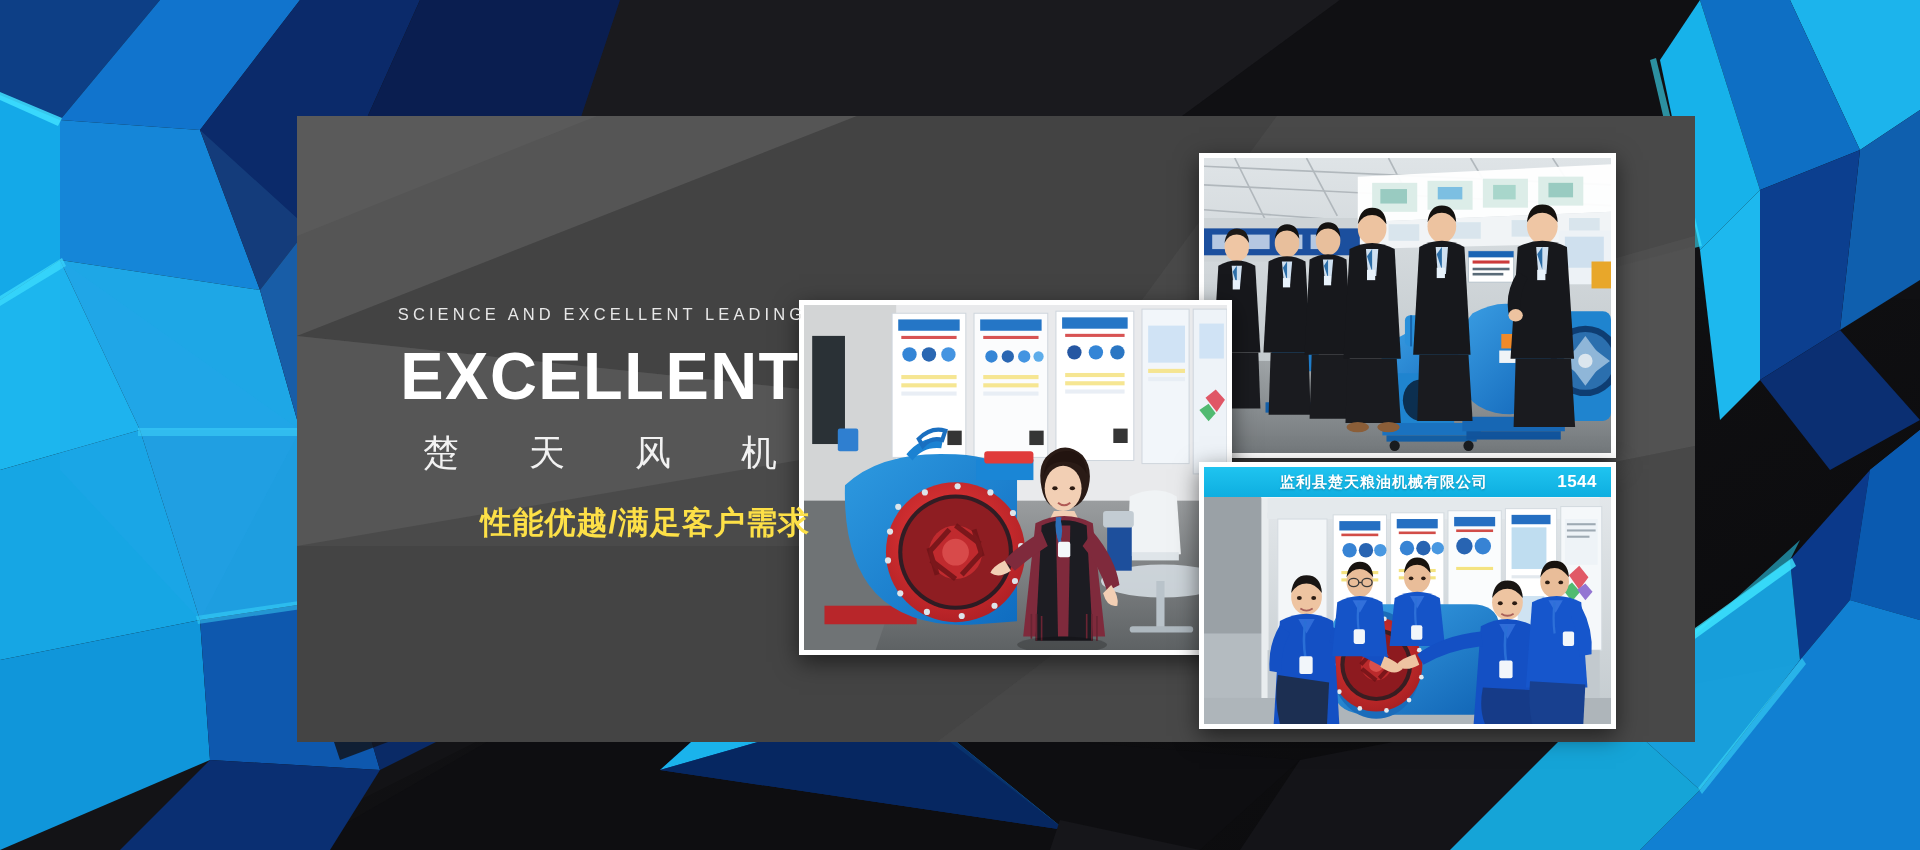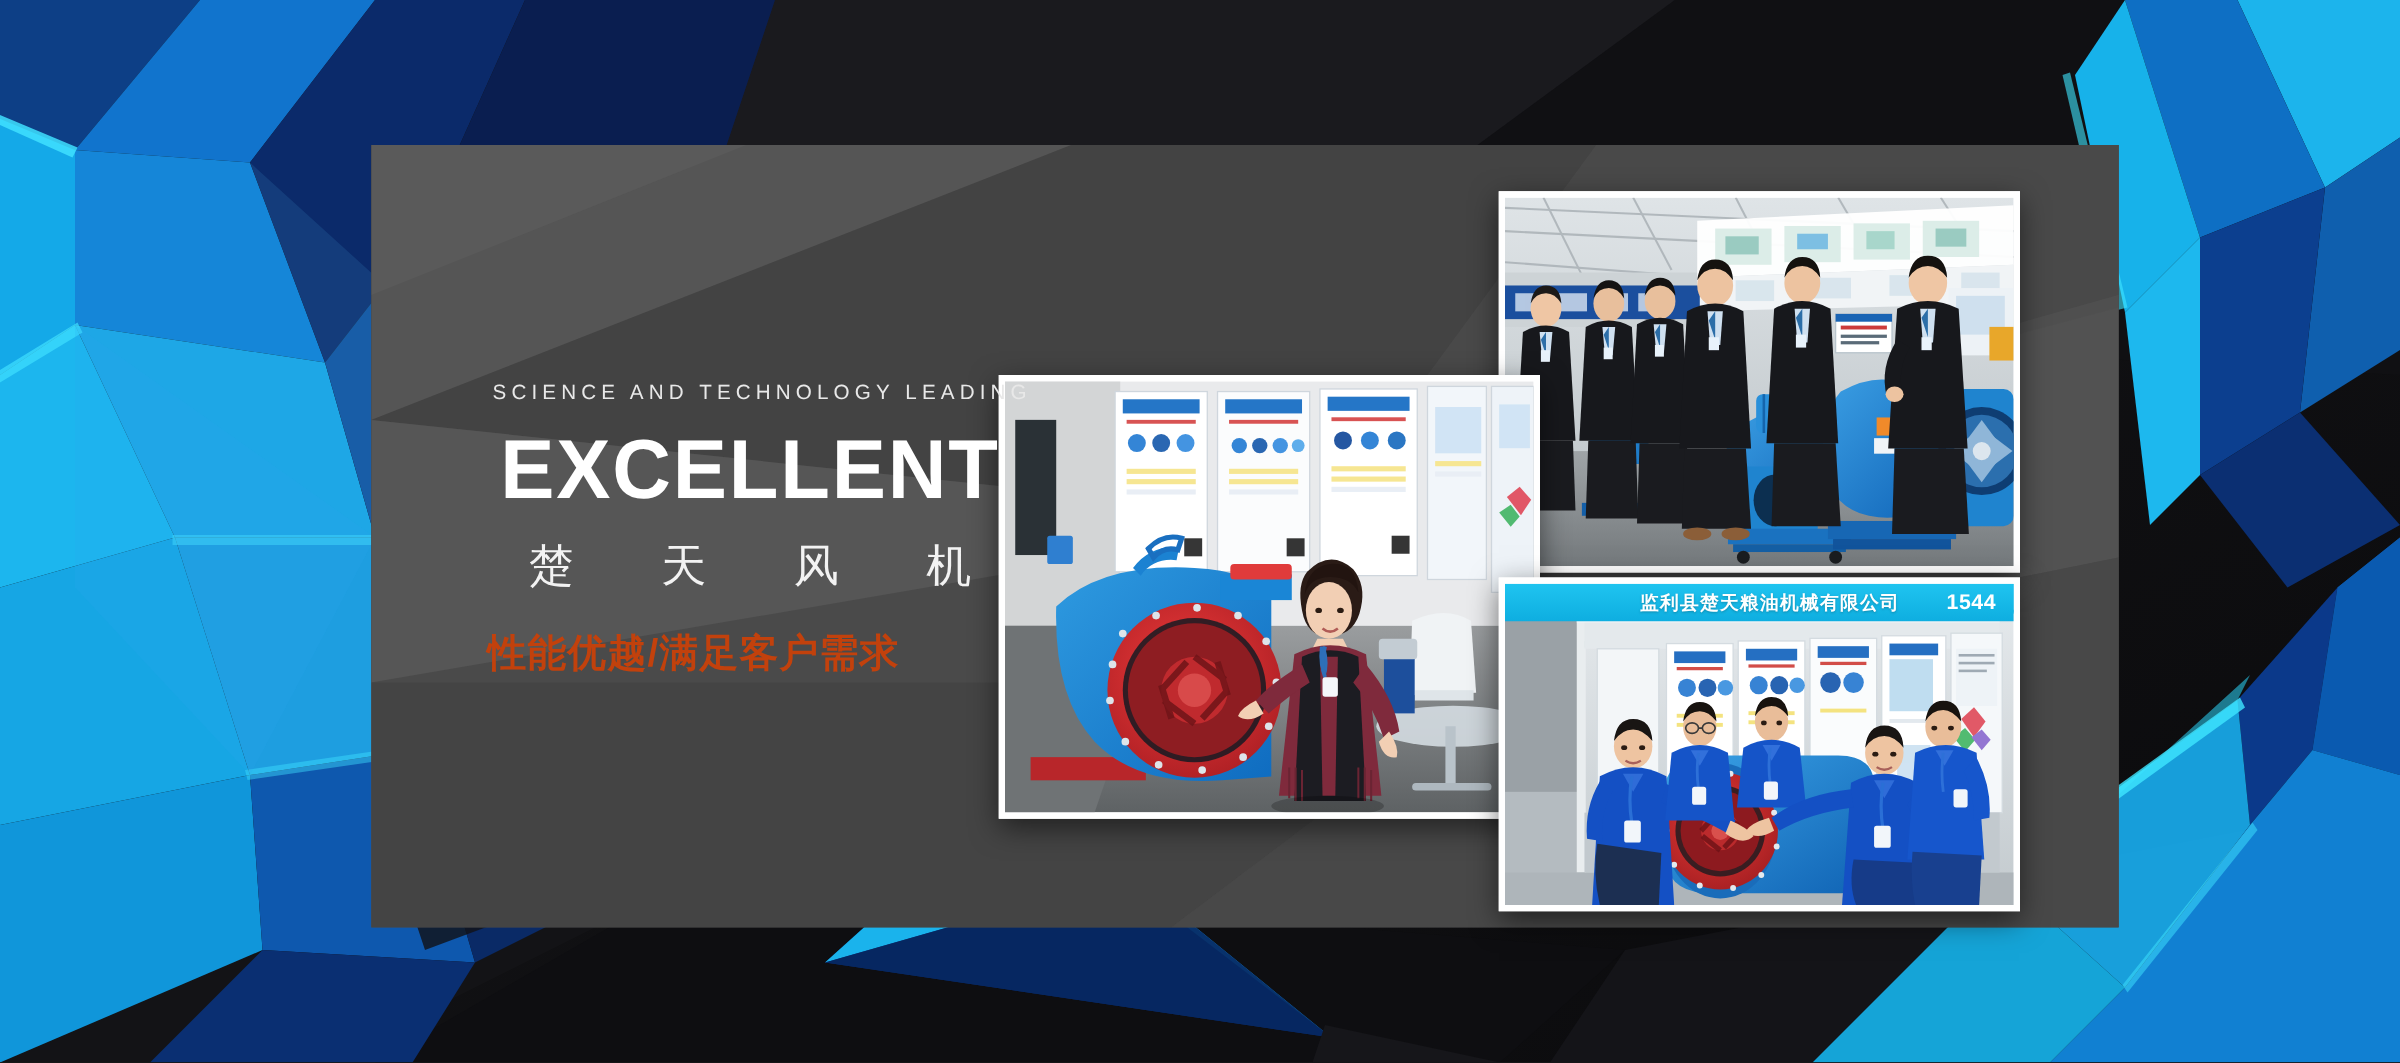--- a/index.html
+++ b/index.html
@@ -60,27 +60,27 @@
     color:#f2f2f2;
     font-size:36px;
     font-weight:400;
     letter-spacing:30px;
     line-height:1;
     margin:0 0 36px 0;
     text-align:center;
     padding-left:30px;
   }
   .tagline{
-    color:#c2410c;
+    color:#fde047;
     font-size:31px;
     font-weight:bold;
     letter-spacing:1px;
     line-height:1;
     margin:0;
-    text-align:left;
+    text-align:right;
   }
 
   
   .photo{
     position:absolute;
     background:#fff;
     box-shadow:0 7px 22px rgba(0,0,0,.55);
     overflow:hidden;
   }
   .photo > svg{display:block;}
@@ -91,21 +91,21 @@
 
   .photo-inner{position:absolute;inset:0;width:100%;height:100%;}
   .banner-strip{
     position:absolute;left:0;right:0;top:0;height:30px;
     background:linear-gradient(180deg,#1fc4f0 0%,#0eaee0 100%);
     display:flex;align-items:center;justify-content:space-between;
     padding:0 14px;box-sizing:border-box;
     z-index:3;
   }
   .strip-title{color:#fff;font-size:15px;font-weight:bold;letter-spacing:1px;
-    text-shadow:0 1px 2px rgba(0,0,0,.25);margin-left:94px;font-family:Liberation Serif, serif;}
+    text-shadow:0 1px 2px rgba(0,0,0,.25);margin-left:62px;font-family:Liberation Serif, serif;}
   .strip-booth{color:#fff;font-size:17px;font-weight:bold;letter-spacing:.5px;}
 </style>
 </head>
 <body>
 
 <div id="banner">
 
   <svg class="bg-svg" viewBox="0 0 1920 850" preserveAspectRatio="none">
     <defs>
       <linearGradient id="gA" x1="0" y1="0" x2="1" y2="1">
@@ -206,21 +206,21 @@
       <polygon points="0,220 760,300 0,430" fill="#565656"></polygon>
       <polygon points="760,300 1398,120 1398,330 900,430" fill="#525252"></polygon>
       <polygon points="0,430 900,430 640,626 0,626" fill="#444444"></polygon>
       <polygon points="900,430 1398,330 1398,626 640,626" fill="#484848"></polygon>
       <polygon points="980,0 1398,0 1398,130 760,300" fill="#4f4f4f" opacity="0.6"></polygon>
       <polygon points="0,0 300,0 0,120" fill="#5c5c5c" opacity="0.7"></polygon>
     </svg>
   </div>
 
   <div class="copy">
-    <div class="eyebrow">SCIENCE  AND  TECHNOLOGY  LEADING</div>
+    <div class="eyebrow">SCIENCE  AND  EXCELLENT  LEADING</div>
     <div class="wordmark">EXCELLENT</div>
     <div class="cn-name">楚 天 风 机</div>
     <div class="tagline">性能优越/满足客户需求</div>
   </div>
 
   <div class="photo" id="photo-center">
     <svg class="photo-inner" viewBox="0 0 413 335" preserveAspectRatio="none">
       <defs>
         <linearGradient id="floorG" x1="0" y1="0" x2="0" y2="1">
           <stop offset="0" stop-color="#9a9d9f"></stop>

